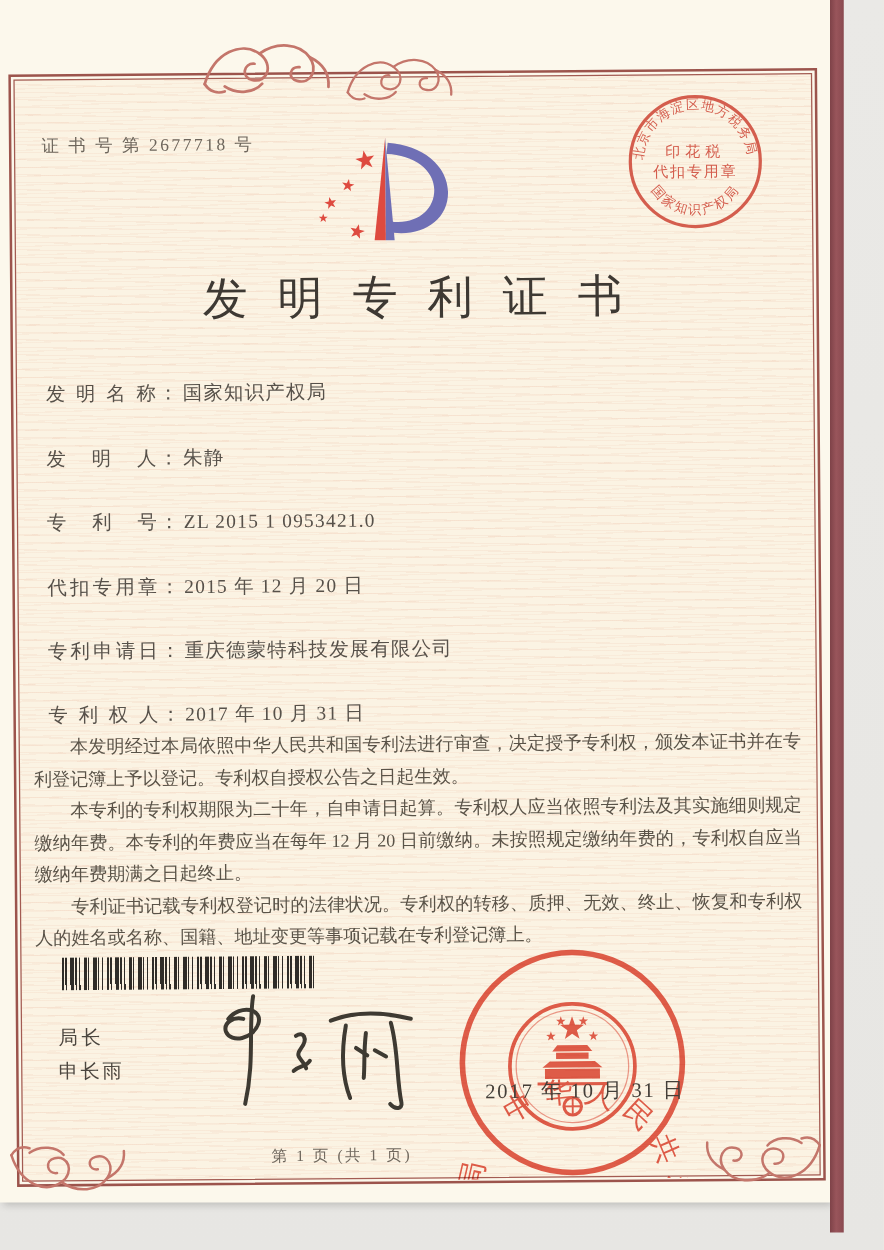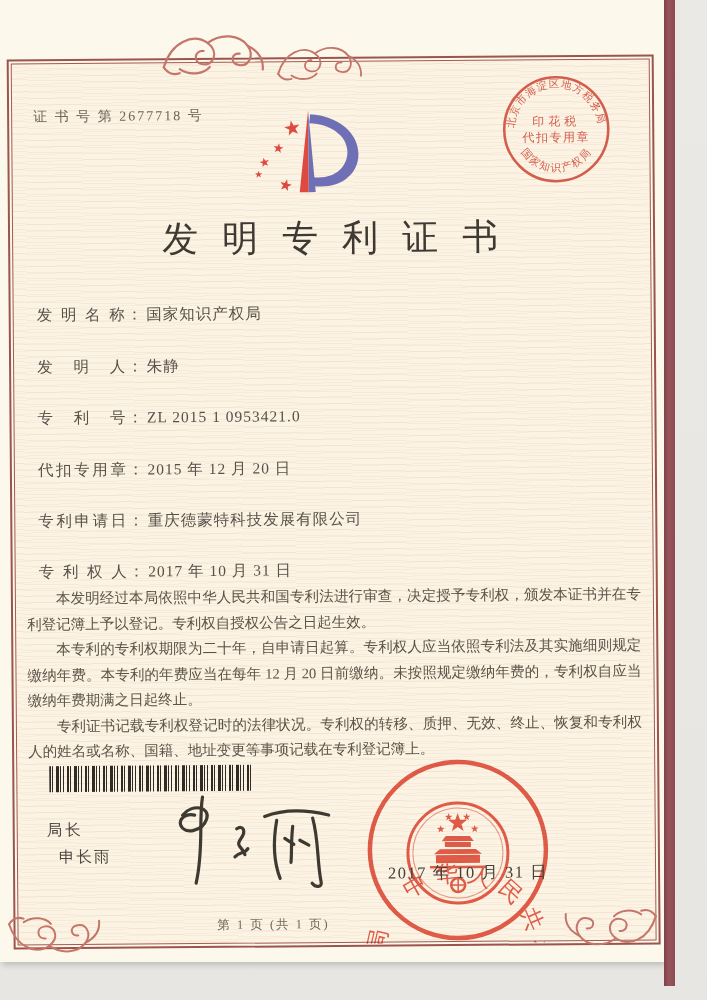--- a/index.html
+++ b/index.html
@@ -32,21 +32,21 @@
   .field .col{margin:0 4px 0 2px;}
   .field .val{letter-spacing:1px;}
   .paras{left:26px;top:584px;width:614px;font-size:14.5px;line-height:25.5px;color:#5a5348;}
   .paras p{margin:0;text-indent:2em;text-align:justify;}
   .barcode{left:47px;top:764px;width:202px;height:26px;
      background:repeating-linear-gradient(90deg,
        #2f2c28 0 2px,transparent 2px 3px,#2f2c28 3px 4px,transparent 4px 7px,
        #2f2c28 7px 10px,transparent 10px 11px,#2f2c28 11px 12px,transparent 12px 14px,
        #2f2c28 14px 15px,transparent 15px 18px);}
   .director-label{left:44px;top:818px;font-size:15.5px;color:#4c463f;letter-spacing:3px;font-family:Liberation Serif, serif;}
-  .director-name{left:44px;top:845px;font-size:15.5px;color:#4c463f;letter-spacing:2px;margin-left:12px;}
+  .director-name{left:44px;top:845px;font-size:15.5px;color:#4c463f;letter-spacing:2px;}
   .signature{left:138px;top:790px;}
   .office-seal{left:362px;top:758px;opacity:.9;mix-blend-mode:multiply;}
   .seal-date{left:385px;top:863px;font-size:16.5px;color:#443f39;letter-spacing:1.5px;z-index:5;}
   .footer{left:0;top:916px;width:540px;text-align:center;font-size:12.5px;color:#70685e;letter-spacing:2px;}
 </style>
 </head>
 <body>
 
 <svg width="0" height="0" style="position:absolute" aria-hidden="true">
   <defs>

